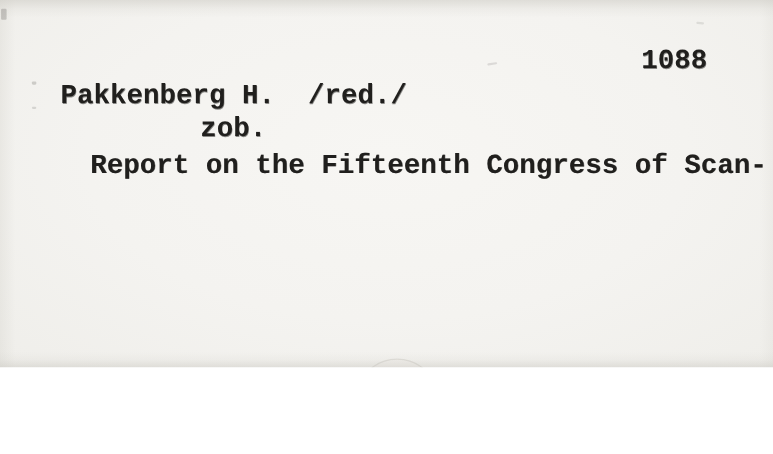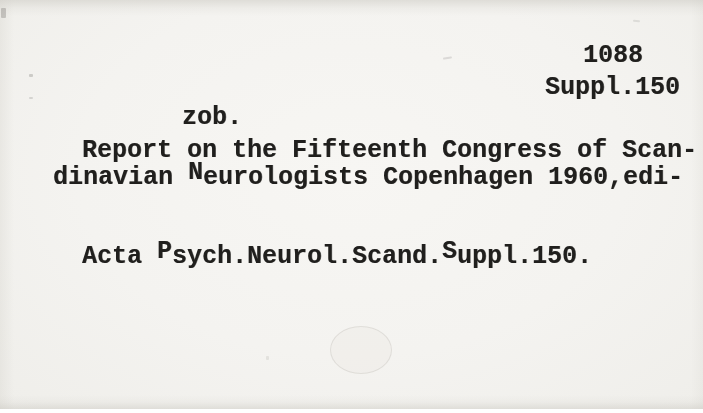--- a/index.html
+++ b/index.html
@@ -3,21 +3,21 @@
 <meta charset="utf-8">
 <style>
   html, body {
     margin: 0;
     padding: 0;
     background: #ffffff;
   }
   .card {
     position: relative;
     width: 703px;
-    height: 409px;
+    height: 334px;
     overflow: hidden;
     background:
       linear-gradient(to bottom, rgba(205,203,196,0.55) 0px, rgba(205,203,196,0.18) 8px, rgba(205,203,196,0) 16px),
       linear-gradient(to top, rgba(200,198,191,0.45) 0px, rgba(200,198,191,0.12) 7px, rgba(200,198,191,0) 14px),
       linear-gradient(to right, rgba(210,208,201,0.30) 0px, rgba(210,208,201,0) 14px),
       linear-gradient(to left, rgba(214,212,206,0.22) 0px, rgba(214,212,206,0) 12px),
       radial-gradient(ellipse at 50% 42%, #f7f6f3 0%, #f4f3f0 55%, #efeeea 100%);
     font-family: "Liberation Mono", "DejaVu Sans Mono", monospace;
     font-weight: 700;
     font-size: 25px;
@@ -62,25 +62,23 @@
   <span class="speck" style="left:1px; top:8px; width:5px; height:10px; opacity:0.5;"></span>
   <span class="speck" style="left:29px; top:74px; width:4px; height:3px; opacity:0.45;"></span>
   <span class="speck" style="left:29px; top:97px; width:4px; height:2px; opacity:0.35;"></span>
   <span class="speck" style="left:443px; top:57px; width:9px; height:2px; opacity:0.3; transform:rotate(-8deg);"></span>
   <span class="speck" style="left:633px; top:20px; width:7px; height:2px; opacity:0.25; transform:rotate(5deg);"></span>
   <span class="speck" style="left:266px; top:356px; width:3px; height:4px; opacity:0.2;"></span>
   <span class="smudge" style="left:330px; top:326px; width:60px; height:46px;"></span>
 
   <span class="line" style="left:583px; top:43px;">1088</span>
 
-  <span class="line" style="left:545px; top:75px;">Suppl.150</span>
+  <span class="line" style="left:55px; top:75px;">Pakkenberg H.  /red./</span>
 
   <span class="line" style="left:182px; top:105px;">zob.</span>
 
   <span class="line" style="left:82px; top:138px;">Report on the Fifteenth Congress of Scan-</span>
 
-  <span class="line" style="left:53px; top:165px;"><span>dinavian </span><span class="raised">N</span><span>eurologists Copenhagen 1960,edi-</span></span>
 
 
 
-  <span class="line" style="left:82px; top:244px;"><span>Acta </span><span class="raised">P</span><span>sych.Neurol.Scand.</span><span class="raised">S</span><span>uppl.150.</span></span>
 
 </div>
 
 </body></html>

